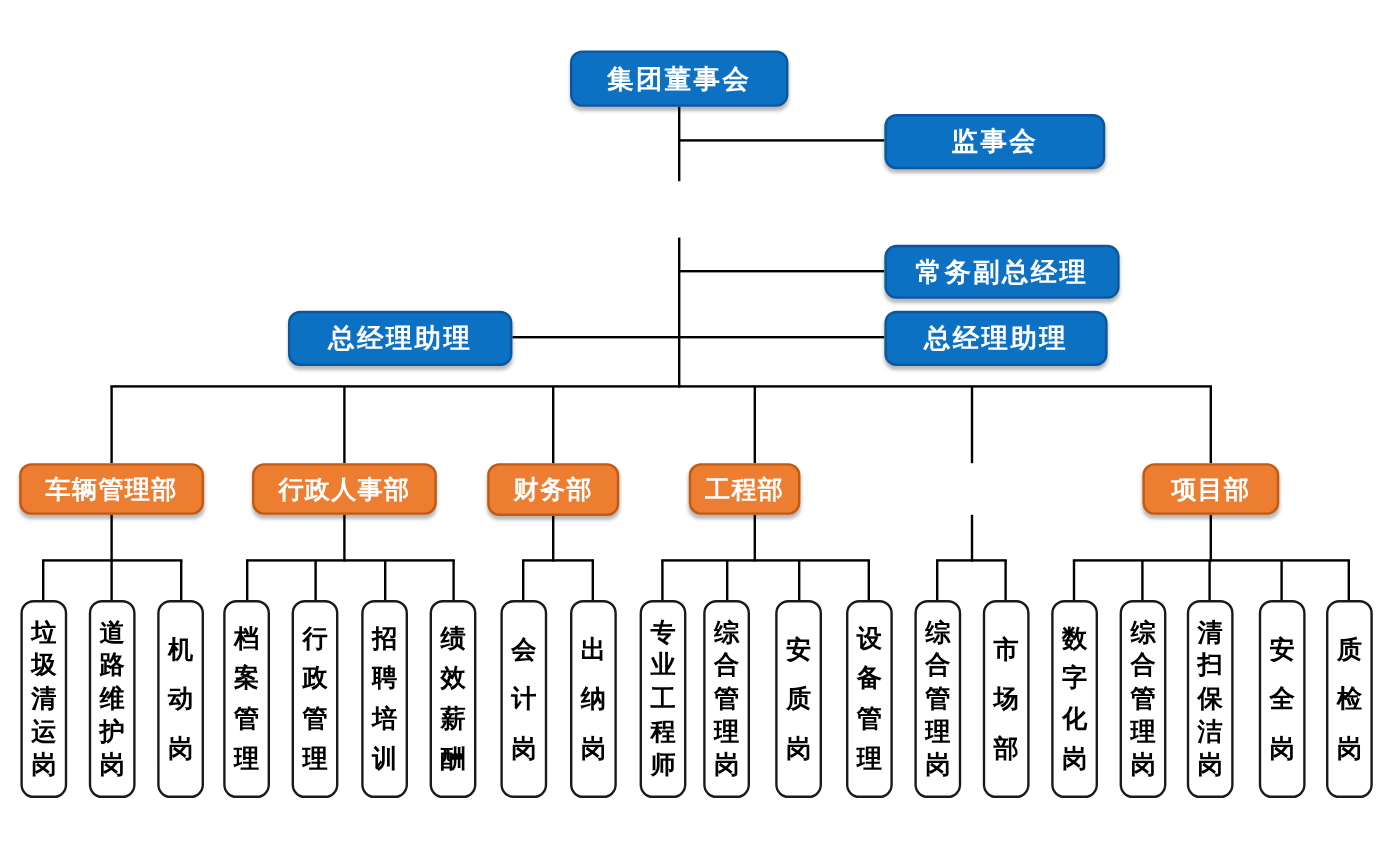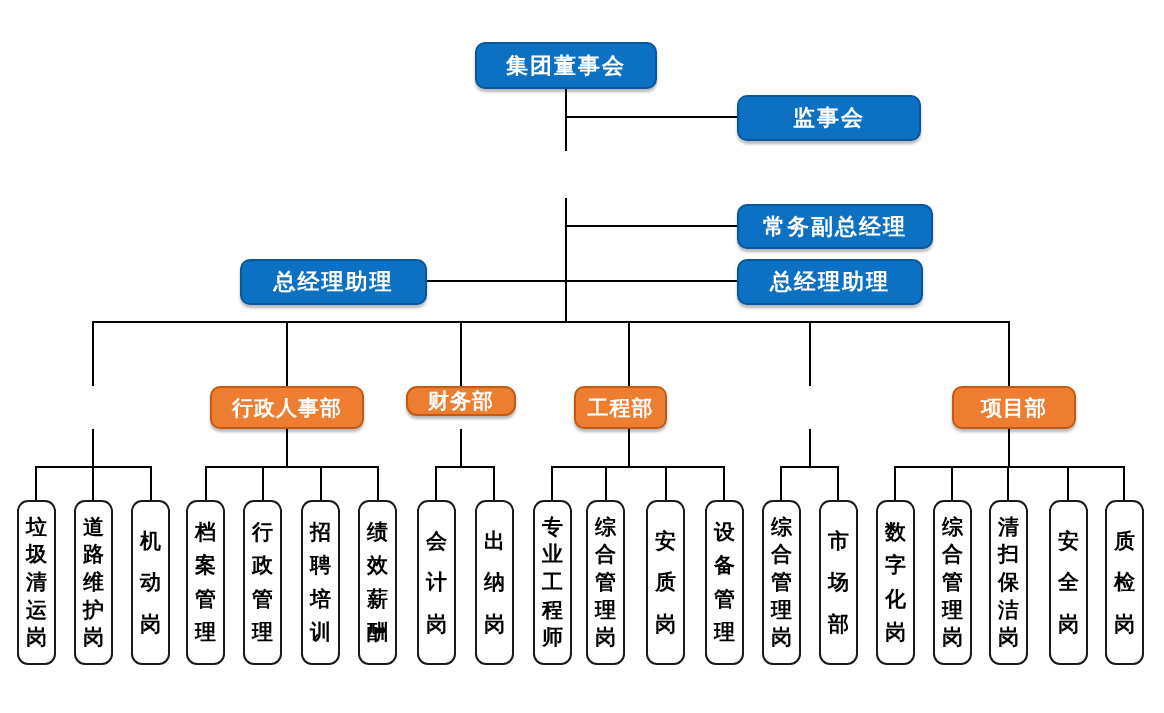--- a/index.html
+++ b/index.html
@@ -124,30 +124,33 @@
   <div class="node exec-node" style="left:737px; top:204px; width:196px; height:45px;">
       <span>常务副总经理</span>
     </div>
   <div class="node exec-node" style="left:240px; top:259px; width:187px; height:46px;">
       <span>总经理助理</span>
     </div>
   <div class="node exec-node" style="left:737px; top:259px; width:186px; height:46px;">
       <span>总经理助理</span>
     </div>
 
+  <div class="node dept-node" style="left:16px;  top:386px; width:154px; height:43px;">
+      <span>车辆管理部</span>
+    </div>
   <div class="node dept-node" style="left:210px; top:386px; width:154px; height:43px;">
       <span>行政人事部</span>
     </div>
-  <div class="node dept-node" style="left:406px; top:386px; width:110px; height:30px;border-radius:11px;">
+  <div class="node dept-node" style="left:406px; top:386px; width:110px; height:44px;">
       <span>财务部</span>
     </div>
   <div class="node dept-node" style="left:574px; top:386px; width:93px; height:43px;">
       <span>工程部</span>
     </div>
-  <div class="node dept-node" style="left:952px; top:386px; width:124px; height:43px;">
+  <div class="node dept-node" style="left:952px; top:386px; width:114px; height:43px;">
       <span>项目部</span>
     </div>
 
   <div class="node pos-node" style="left:17px;   top:500px; width:39px; height:165px;">
       <span>垃</span>
       <span>圾</span>
       <span>清</span>
       <span>运</span>
       <span>岗</span>
     </div>

